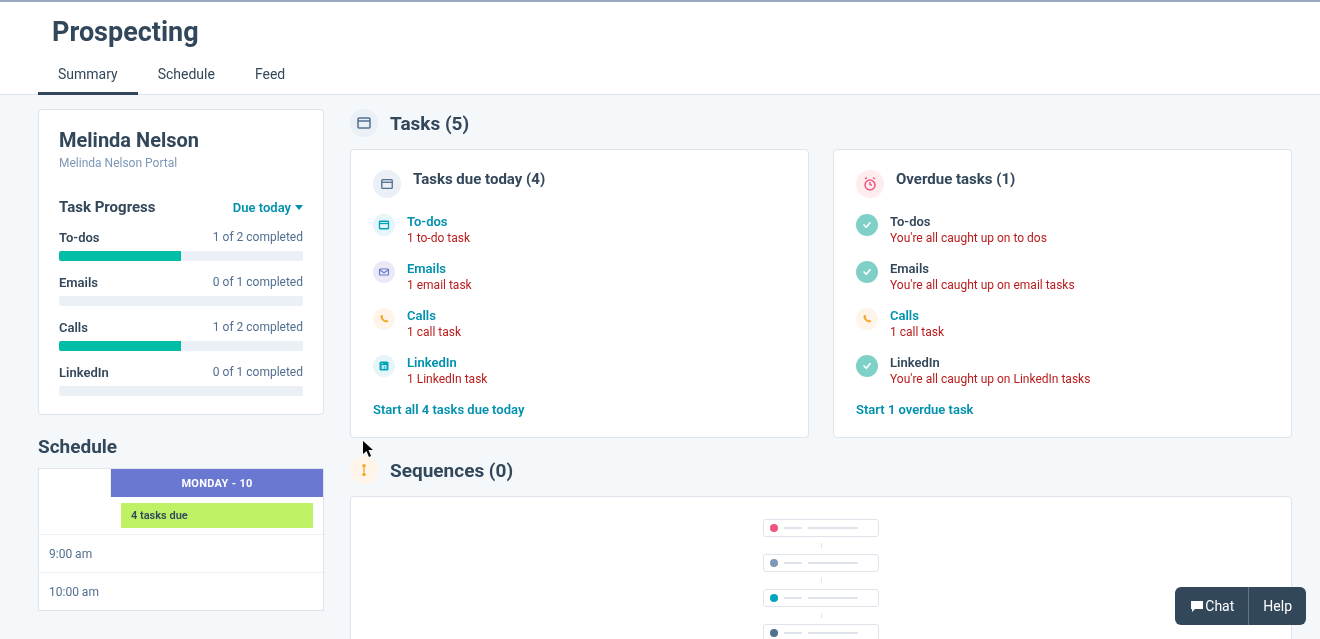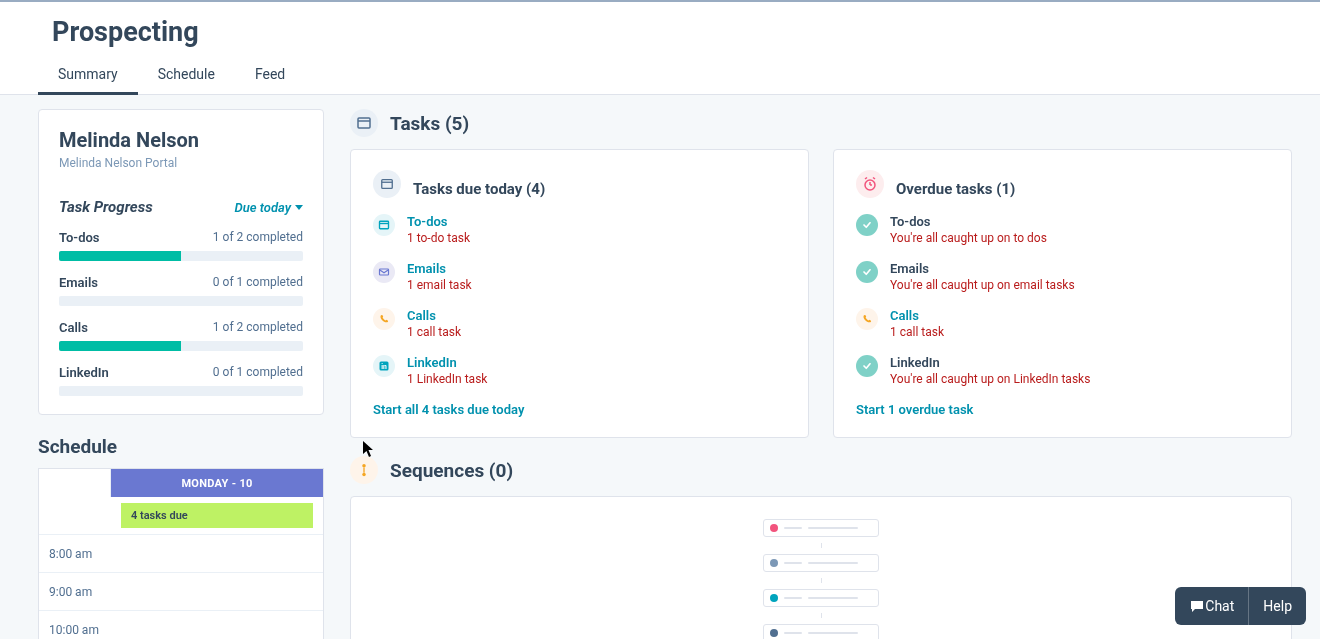--- a/index.html
+++ b/index.html
@@ -21,21 +21,21 @@
 
 .content { display:flex; padding: 14px 28px 0 38px; gap: 26px; }
 .left { width: 286px; flex: 0 0 286px; }
 .right { flex: 1; }
 
 .card { background:#fff; border:1px solid #dfe3eb; border-radius:4px; padding:18px 20px; }
 .user-card { }
 .user-name { font-size:20px; font-weight:700; color:#33475b; }
 .user-sub { font-size:12px; color:#7c98b6; margin-top:4px; }
 
-.tp-head { display:flex; justify-content:space-between; align-items:center; margin-top:28px;font-style:italic; }
+.tp-head { display:flex; justify-content:space-between; align-items:center; margin-top:28px; }
 .tp-title { font-size:15px; font-weight:700; }
 .tp-dd { color:#0091ae; font-size:13px; font-weight:600; cursor:pointer; display:flex; align-items:center; gap:4px; }
 .caret { width:0;height:0;border-left:4px solid transparent;border-right:4px solid transparent;border-top:5px solid #0091ae; }
 
 .prog-row { margin-top:14px; }
 .prog-top { display:flex; justify-content:space-between; font-size:13px; }
 .prog-name { font-weight:600; }
 .prog-status { color:#516f90; font-size:12px; }
 .prog-bar { height:10px; background:#eaf0f6; border-radius:2px; margin-top:6px; position:relative; }
 .prog-fill { height:100%; background:#00bda5; border-radius:2px 0 0 2px; }
@@ -48,21 +48,21 @@
 .sched-due { margin:6px 10px 6px 82px; background:#bef264; font-size:11px; font-weight:600; padding:6px 10px; color:#33475b; }
 .sched-row { display:flex; height:38px; border-top:1px solid #eaf0f6; }
 .sched-time { width:72px; font-size:12px; color:#516f90; display:flex; align-items:center; padding-left:10px; }
 
 .sect-head { display:flex; align-items:center; gap:12px; margin-bottom:12px; }
 .sect-icon { width:28px; height:28px; border-radius:50%; display:flex; align-items:center; justify-content:center; }
 .sect-title { font-size:19px; font-weight:700; }
 
 .task-panes { display:flex; gap:24px; }
 .pane { flex:1; background:#fff; border:1px solid #dfe3eb; border-radius:4px; padding:20px 22px; }
-.pane-head { display:flex; align-items:flex-end; gap:12px; margin-bottom:16px; }
+.pane-head { display:flex; align-items:flex-start; gap:12px; margin-bottom:16px; }
 .pane-title { font-size:15px; font-weight:700; }
 
 .task-item { display:flex; align-items:flex-start; gap:12px; margin-bottom:16px; }
 .ti-icon { width:22px; height:22px; border-radius:50%; display:flex; align-items:center; justify-content:center; flex-shrink:0; }
 .ti-body { display:flex; flex-direction:column; gap:2px; }
 .ti-name { font-size:13px; font-weight:600; }
 .ti-name.link { color:#0091ae; cursor:pointer; }
 .ti-sub { font-size:12px; color:#b91c1c; }
 
 .pane-action { color:#0091ae; font-size:13px; font-weight:600; cursor:pointer; margin-top:2px; }
@@ -149,23 +149,20 @@
       </div>
     </div>
 
     <div class="sched-title">Schedule</div>
     <div class="sched-box">
       <div class="sched-header">
         <div class="sched-gutter"></div>
         <div class="sched-day">MONDAY - 10</div>
       </div>
       <div class="sched-due">4 tasks due</div>
-      <div class="sched-row">
-          <div class="sched-time">8:00 am</div>
-        </div>
       <div class="sched-row">
           <div class="sched-time">9:00 am</div>
         </div>
       <div class="sched-row">
           <div class="sched-time">10:00 am</div>
         </div>
     </div>
   </div>
 
   <div class="right">

